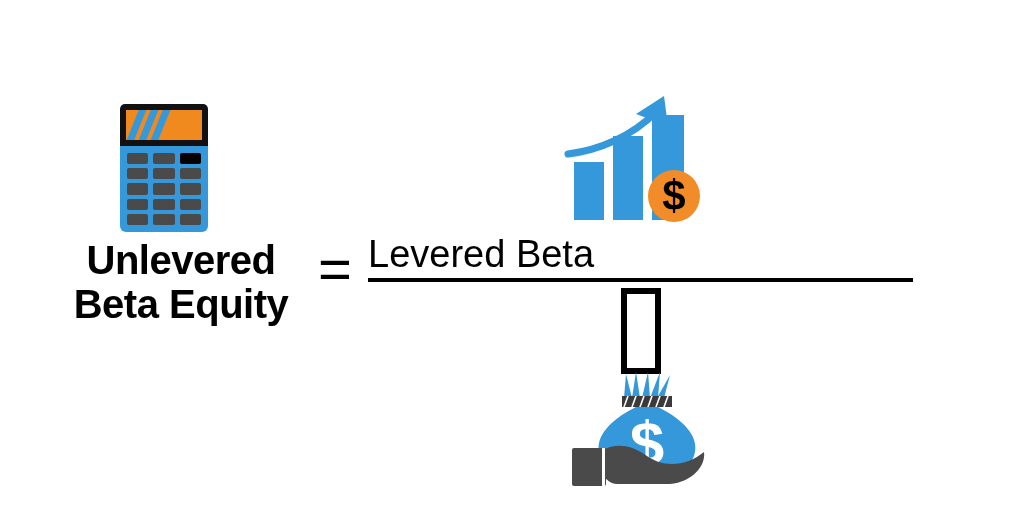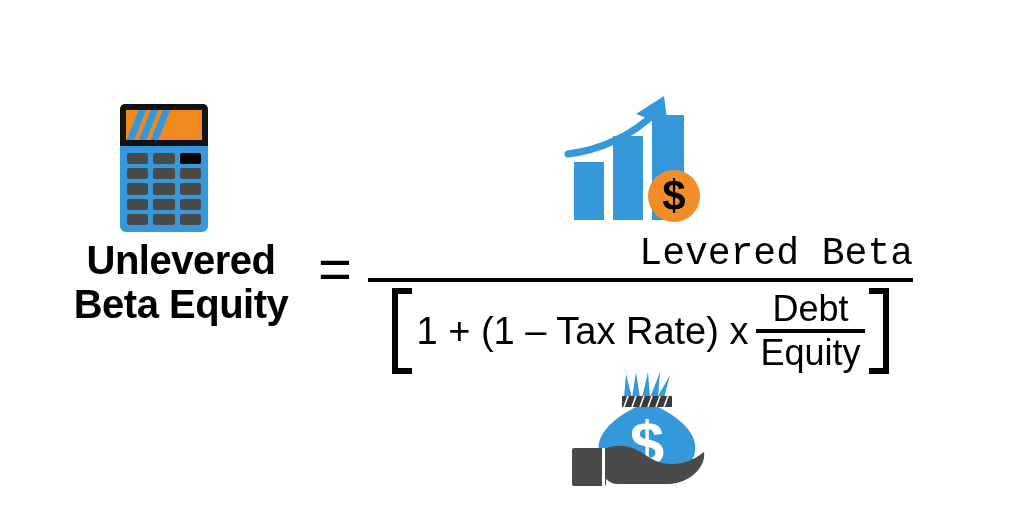--- a/index.html
+++ b/index.html
@@ -43,26 +43,25 @@
   }
 
   
   #fraction {
     position: absolute;
     left: 368px;
     top: 232px;
     width: 545px;
   }
   #numerator {
-    text-align: right;
+    text-align: left;
     font-size: 38px;
     line-height: 44px;
     white-space: nowrap;
     padding-bottom: 2px;
-    font-family: Liberation Mono, monospace;
   }
   #main-fraction-bar {
     height: 4px;
     background: #000;
     width: 100%;
   }
   #denominator {
     display: flex;
     align-items: center;
     justify-content: center;
@@ -208,29 +207,20 @@
   <div id="numerator">Levered Beta</div>
 
   <div id="main-fraction-bar"></div>
 
   <div id="denominator">
 
     <div class="bracket bracket-left">
         <i></i>
       </div>
 
-    <div id="denom-expr">
-      <span id="denom-text">1 + (1 – Tax Rate) x</span>
-
-      <span id="inner-fraction">
-        <span class="ifrac-num">Debt</span>
-        <span class="ifrac-bar"></span>
-        <span class="ifrac-den">Equity</span>
-      </span>
-    </div>
 
     <div class="bracket bracket-right">
         <i></i>
       </div>
   </div>
 </div>
 
 <div id="calculator-icon">
   <div id="calc-top">
     <div id="calc-screen">

